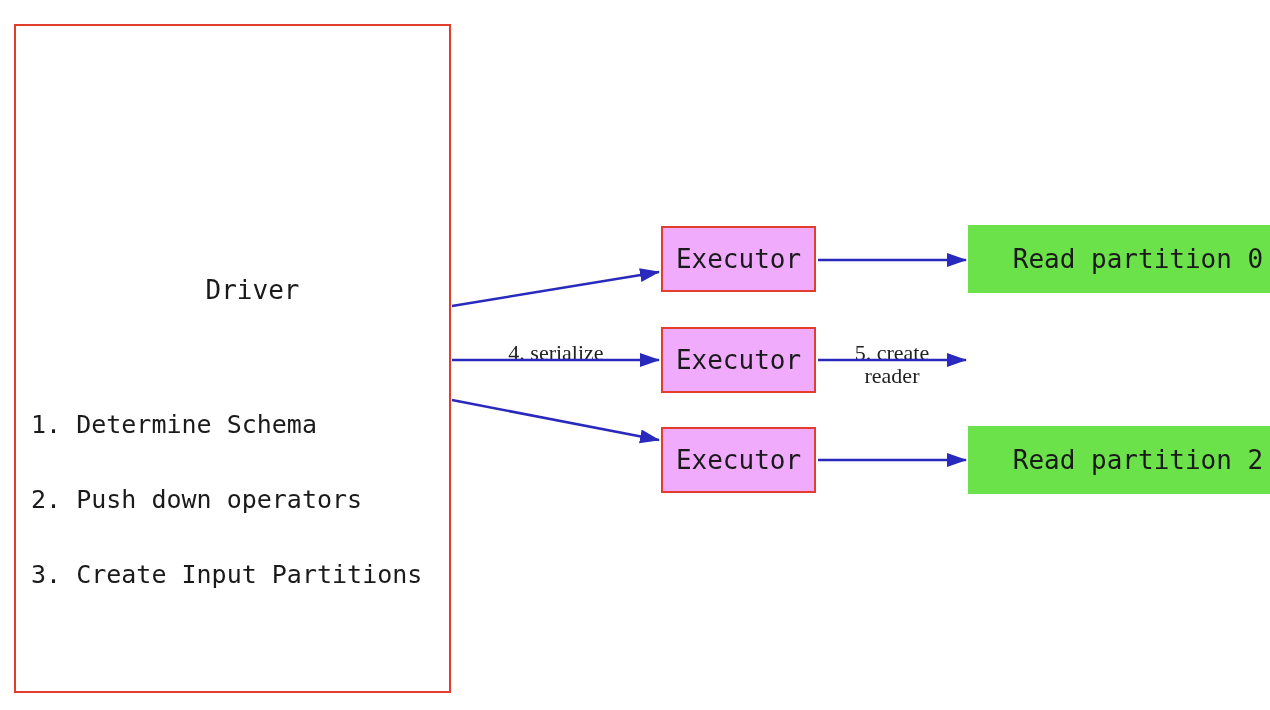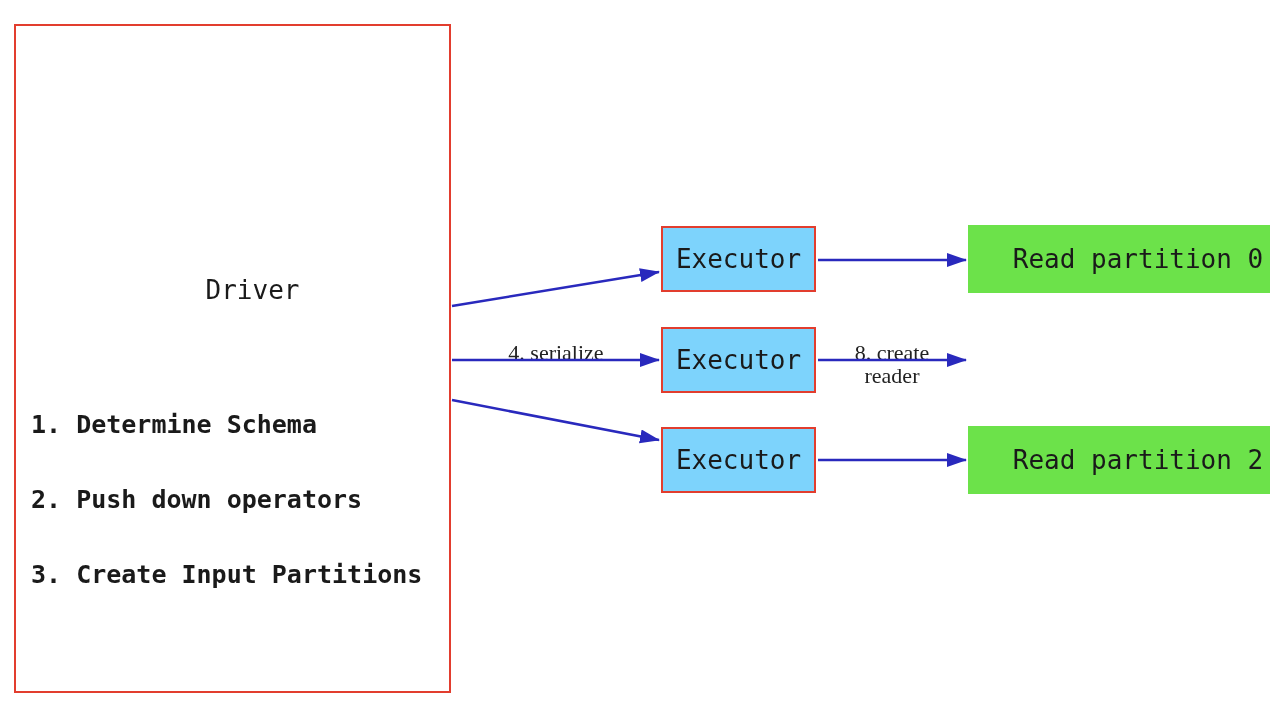--- a/index.html
+++ b/index.html
@@ -38,28 +38,28 @@
     letter-spacing: 0px;
     white-space: pre;
   }
   .driver-steps {
     position: absolute;
     left: 31px; top: 362px;
     font-size: 25px;
     line-height: 25px;
     white-space: pre;
   }
-  .driver-steps .step { display: block; font-weight: bold; }
+  .driver-steps .step { display: block; }
   
   .executor-box {
     position: absolute;
     left: 661px;
     width: 155px; height: 66px;
     border: 2px solid var(--box_border);
-    background: #7dd3fc;
+    background: #f0abfc;
     display: flex; align-items: center; justify-content: center;
     font-size: 26px;
     white-space: pre;
   }
   .executor-0 { top: 226px; }
   .executor-1 { top: 327px; }
   .executor-2 { top: 427px; }
   
   .partition-box {
     position: absolute;
@@ -126,21 +126,21 @@
     <span>Read partition 0</span>
   </div>
   <div class="partition-box partition-2">
     <span>Read partition 2</span>
   </div>
 
   <div class="edge-label label-serialize">
     <span>4. serialize</span>
   </div>
   <div class="edge-label label-create-reader">
-    <span>8. create</span>
+    <span>5. create</span>
     <span>reader</span>
   </div>
 
   <svg class="arrows-svg" viewBox="0 0 1270 710" xmlns="http://www.w3.org/2000/svg">
     <defs>
       <marker id="arrowhead" markerUnits="userSpaceOnUse" markerWidth="22" markerHeight="16" refX="19" refY="7" orient="auto">
         <path d="M0,0 L20,7 L0,14 Z" style="fill: var(--arrow);"></path>
       </marker>
     </defs>
     <line class="arrow-line" x1="452" y1="306" x2="659" y2="272" marker-end="url(#arrowhead)"></line>

